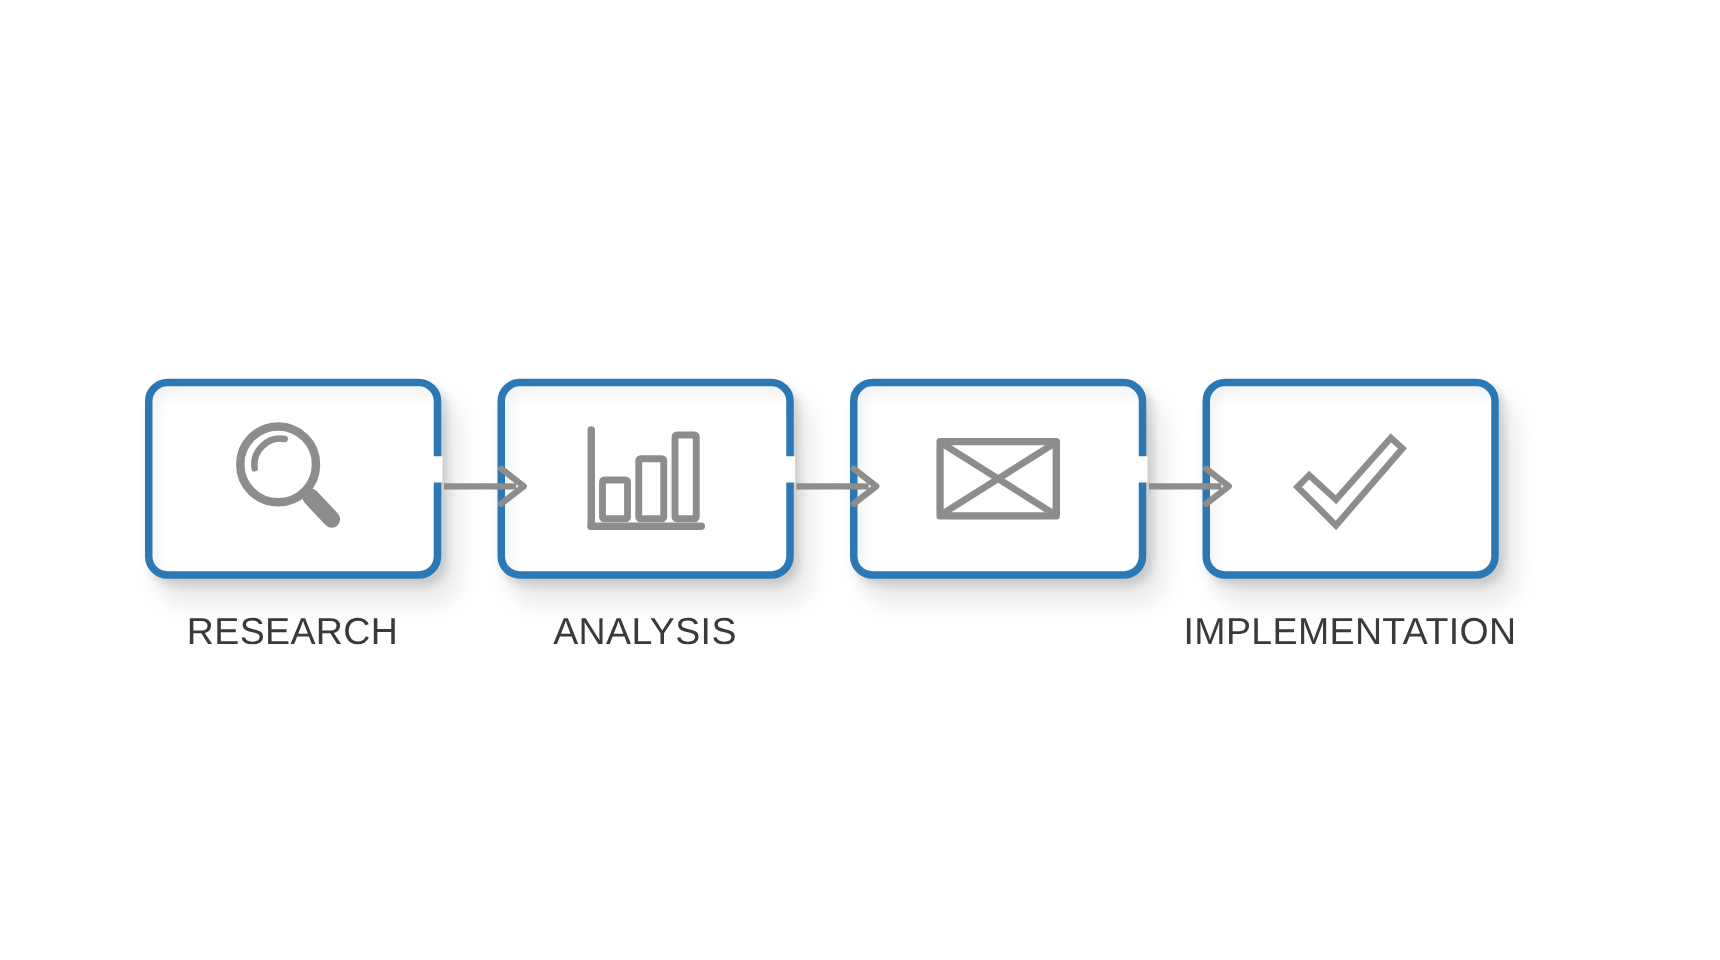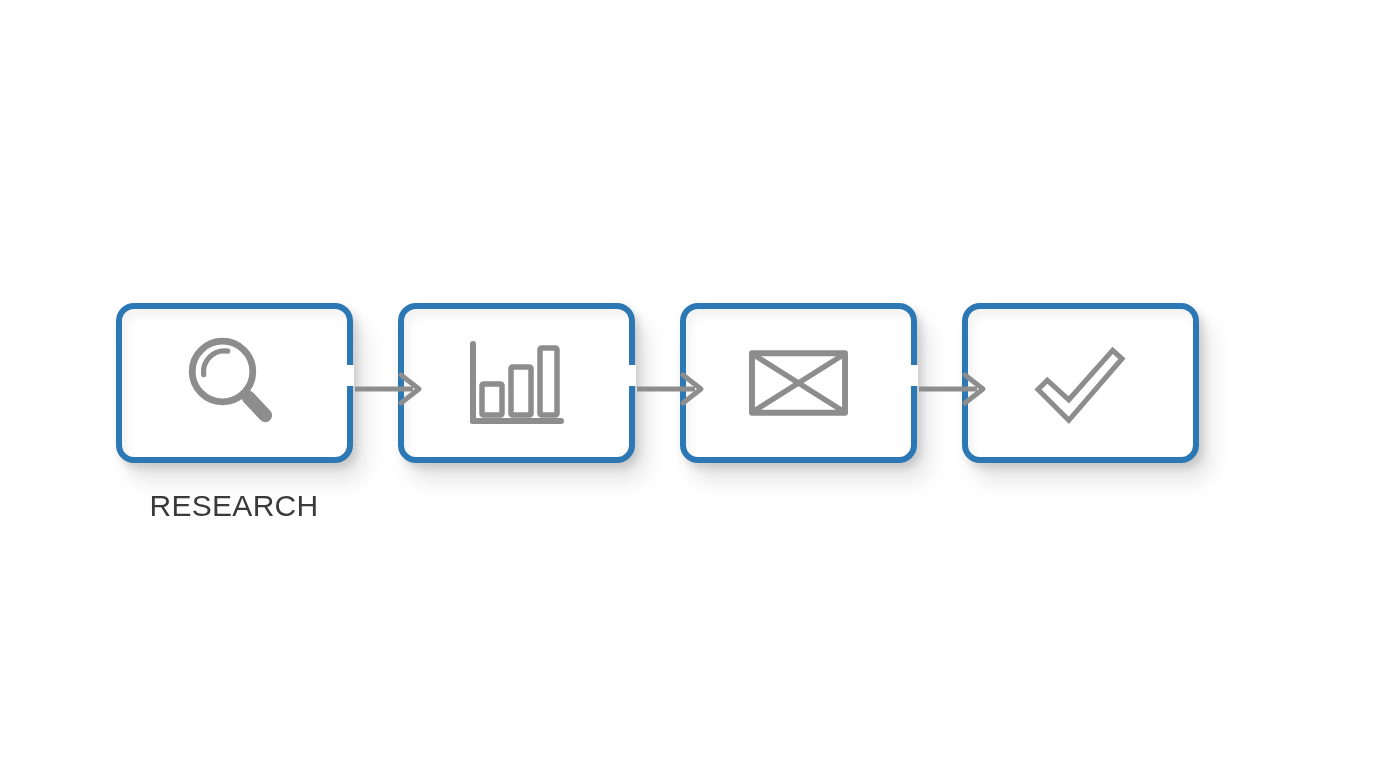--- a/index.html
+++ b/index.html
@@ -98,20 +98,21 @@
         <rect x="14" y="44" width="20" height="31" rx="1.5" stroke-width="5.5"></rect>
         <rect x="43" y="27" width="20" height="48" rx="1.5" stroke-width="5.5"></rect>
         <rect x="72" y="8" width="17" height="67" rx="1.5" stroke-width="5.5"></rect>
       </svg>
       <div class="notch"></div>
       <svg class="arrow" viewBox="0 0 78 40" fill="none" stroke="currentColor" xmlns="http://www.w3.org/2000/svg">
         <line x1="0" y1="20" x2="58" y2="20" stroke-width="5"></line>
         <polyline points="46,6 64,20 46,34" stroke-width="5" stroke-linecap="round" stroke-linejoin="round"></polyline>
       </svg>
     </div>
+    <div class="label">ANALYSIS</div>
   </div>
 
   <div class="step">
     <div class="box">
       <svg class="icon" width="99" height="68" viewBox="0 0 100 66" fill="none" stroke="currentColor" xmlns="http://www.w3.org/2000/svg">
         <rect x="3" y="3" width="94" height="60" stroke-width="6" stroke-linejoin="round"></rect>
         <path d="M4 4 L96 62 M96 4 L4 62" stroke-width="5.5" stroke-linejoin="round"></path>
       </svg>
       <div class="notch"></div>
       <svg class="arrow" viewBox="0 0 78 40" fill="none" stroke="currentColor" xmlns="http://www.w3.org/2000/svg">
@@ -120,15 +121,16 @@
       </svg>
     </div>
   </div>
 
   <div class="step">
     <div class="box">
       <svg class="icon" width="100" height="84" viewBox="0 0 104 90" fill="none" stroke="currentColor" xmlns="http://www.w3.org/2000/svg">
         <path d="M7 52 L40 85 L97 19 L87 10 L40 63 L17 42 Z" stroke-width="5.5" stroke-linejoin="miter"></path>
       </svg>
     </div>
+    <div class="label">IMPLEMENTATION</div>
   </div>
 
 </div>
 
 </body></html>

